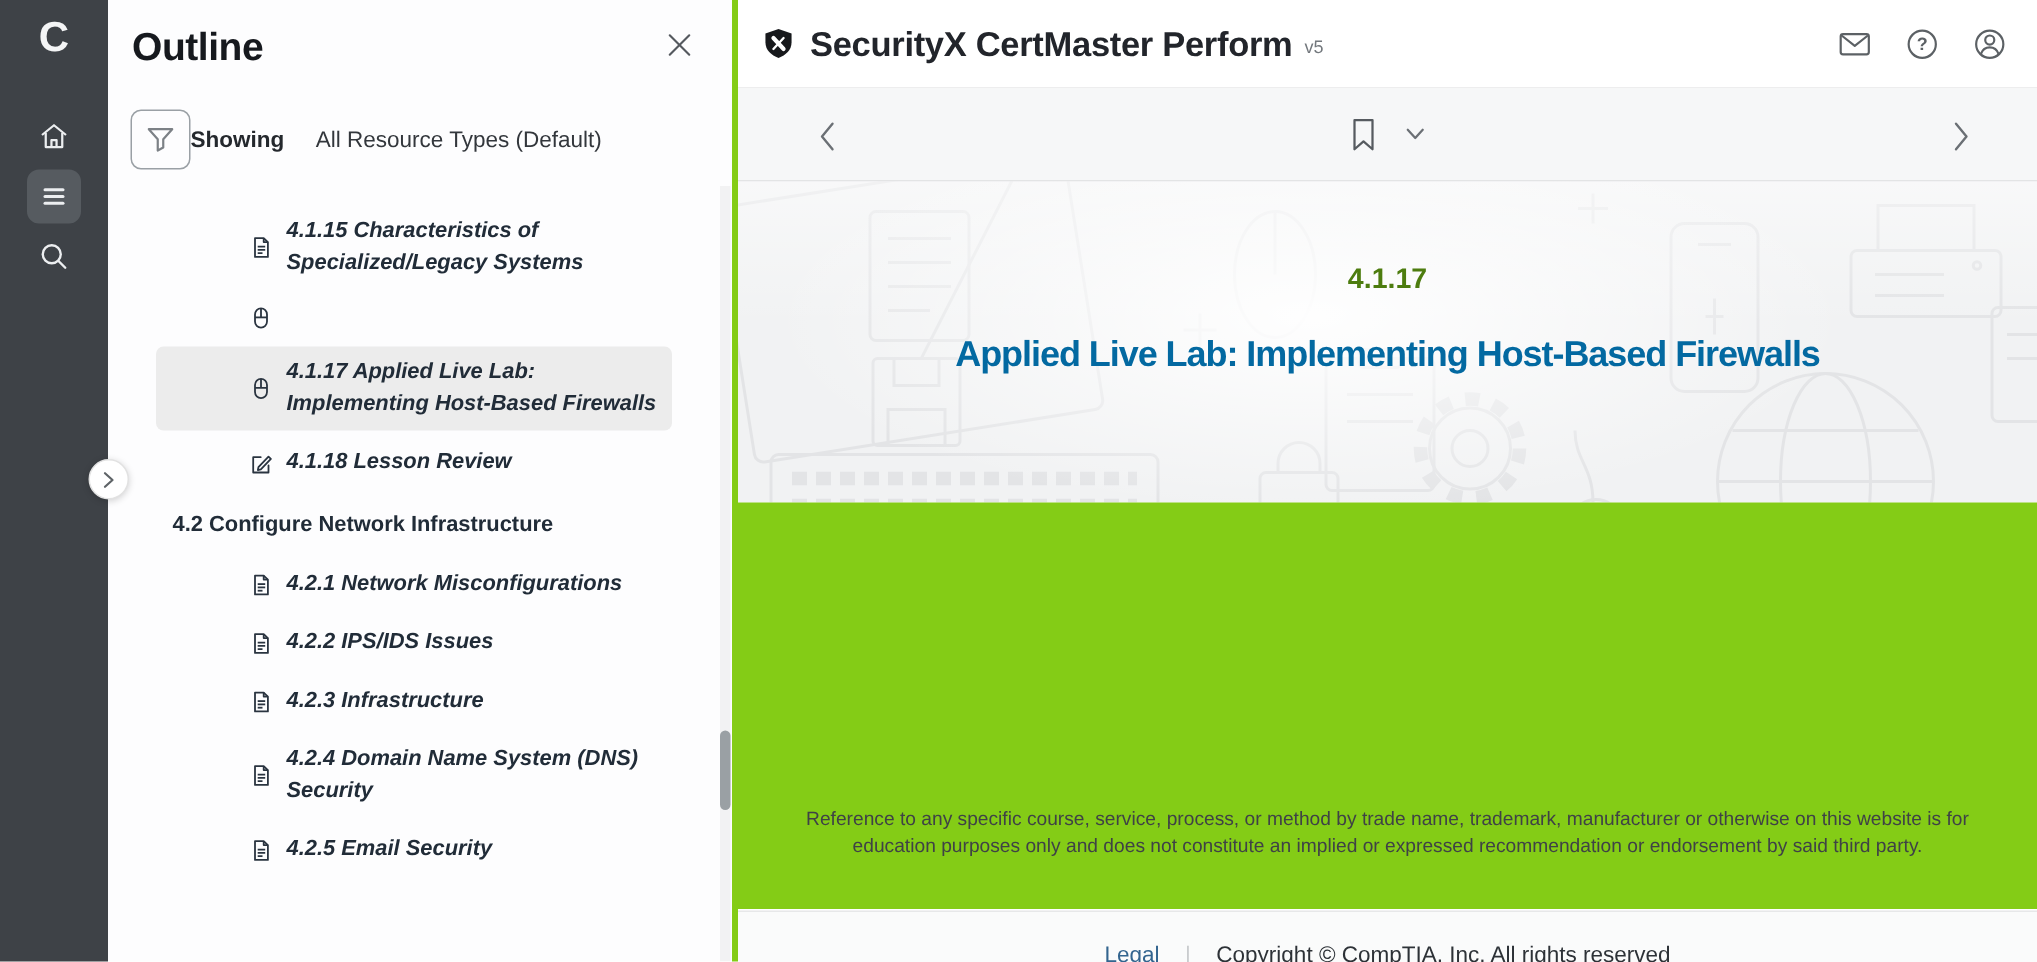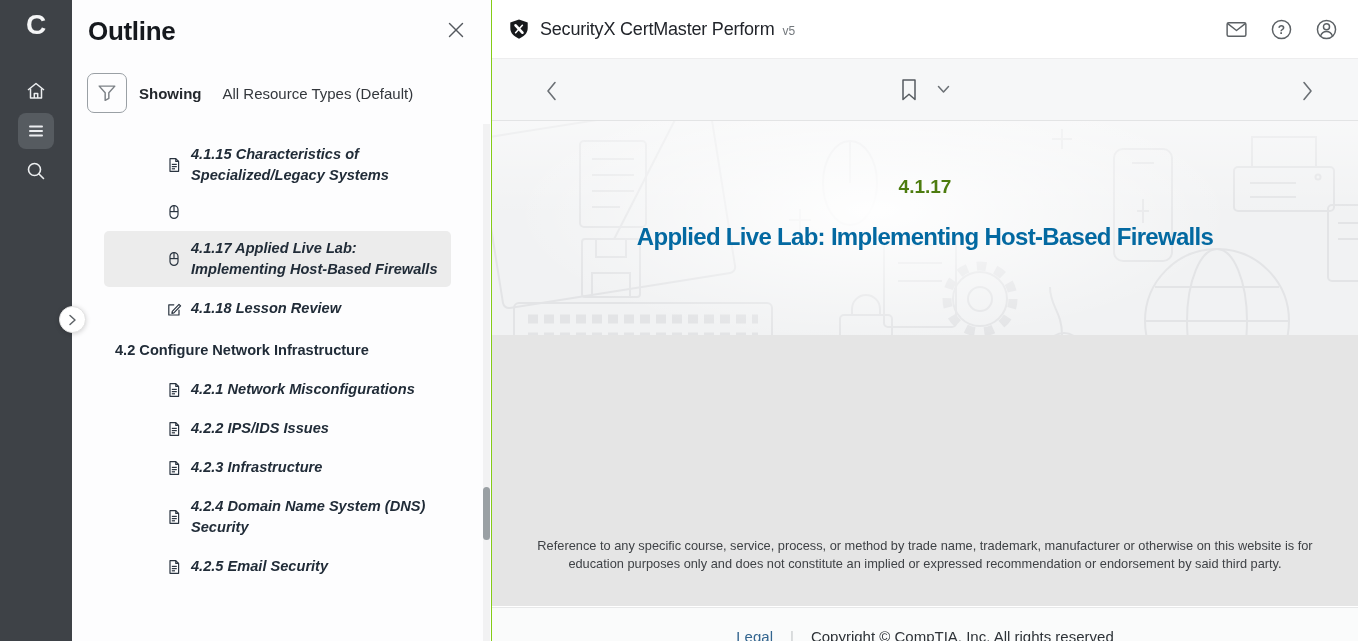--- a/index.html
+++ b/index.html
@@ -15,48 +15,48 @@
               border-radius:8px; cursor:pointer; }
   .rail-btn.active { background:#565b60; }
 
   
   .expand-btn { position:absolute; left:59px; top:306px; width:27px; height:27px; border-radius:50%;
                 background:#fff; border:1px solid #e2e2e2; box-shadow:0 1px 5px rgba(0,0,0,.18);
                 z-index:30; display:flex; align-items:center; justify-content:center; }
 
   
   .sidebar { position:absolute; left:72px; top:0; width:420px; height:641px; background:#fdfdfe;
-             border-right:1px solid #84cc16; z-index:4; overflow:hidden; }
+             border-right:4px solid #84cc16; z-index:4; overflow:hidden; }
   .sb-header { display:flex; align-items:flex-start; justify-content:space-between; padding:16px 26px 0 16px; }
   .sb-title { font-size:26px; font-weight:700; color:#16191e; letter-spacing:-0.3px; }
   .sb-close { margin-top:5px; cursor:pointer; }
   .filter-row { display:flex; align-items:center; margin:26px 0 0 15px; }
   .filter-btn { width:40px; height:40px; border:1px solid #9aa0a5; border-radius:7px; background:#fdfdfe;
                 display:flex; align-items:center; justify-content:center; cursor:pointer; }
-  .filter-showing { font-size:15px; font-weight:700; color:#24282d; margin-left:12px; }
+  .filter-showing { font-size:15px; font-weight:700; color:#24282d; }
   .filter-value { font-size:15px; color:#33373c; margin-left:21px; }
 
   .outline-list { margin-top:24px; padding:0 40px 0 32px; }
   .o-item { display:flex; align-items:center; gap:9px; padding:7px 8px 7px 62px; margin-bottom:4px;
             border-radius:5px; cursor:pointer;font-style:italic; }
   .o-item.selected { background:#ececec; }
   .o-icon { flex:0 0 16px; width:16px; height:16px; display:flex; align-items:center; }
   .o-label { font-size:14.6px; font-weight:700; color:#212c38; line-height:21px; }
   .o-section { padding:10px 8px 10px 11px; margin-bottom:2px; cursor:pointer; }
   .o-section .o-label { line-height:20px; }
 
   .sb-scroll-track { position:absolute; right:1px; top:124px; bottom:0; width:7px; background:#f2f2f3; }
   .sb-scroll-thumb { position:absolute; right:0; top:363px; width:7px; height:53px; background:#9aa0a4;
                      border-radius:4px; cursor:grab; }
 
   
   .main { position:absolute; left:492px; top:0; width:866px; height:641px; background:#fff; }
   .main-header { height:59px; background:#fff; border-bottom:1px solid #ededee;
                  display:flex; align-items:center; padding:0 19px 0 16px; }
-  .app-title { font-size:18px; font-weight:400; color:#22252b; margin-left:10px; letter-spacing:-0.2px; }
+  .app-title { font-size:23px; font-weight:700; color:#22252b; margin-left:10px; letter-spacing:-0.2px; }
   .app-version { font-size:12px; font-weight:400; color:#73787d; margin-left:8px; margin-top:3px; }
   .header-icons { margin-left:auto; display:flex; align-items:center; gap:19px; }
   .hicon { width:26px; height:26px; display:flex; align-items:center; justify-content:center; cursor:pointer; }
 
   .nav-bar { position:relative; height:62px; background:#f6f7f8; border-bottom:1px solid #e3e4e5;
              display:flex; align-items:center; justify-content:center; }
   .nav-prev { position:absolute; left:49px; top:17px; cursor:pointer; padding:4px; }
   .nav-next { position:absolute; right:40px; top:17px; cursor:pointer; padding:4px; }
   .bookmark-group { display:flex; align-items:center; gap:19px; }
   .bm-btn, .bm-caret { cursor:pointer; display:flex; align-items:center; }
@@ -65,21 +65,21 @@
   .banner svg.doodles { position:absolute; left:0; top:0; }
   .banner-overlay { position:absolute; inset:0;
      background:
        radial-gradient(ellipse 58% 85% at 44% 42%, rgba(255,255,255,0.95) 0%, rgba(255,255,255,0) 72%),
        linear-gradient(180deg, rgba(255,255,255,0.5) 0%, rgba(255,255,255,0) 45%); }
   .lesson-number { position:absolute; top:55px; width:100%; text-align:center;
                    font-size:19px; font-weight:700; color:#4d7c0f; }
   .lesson-title { position:absolute; top:102px; width:100%; text-align:center; white-space:nowrap;
                   font-size:24px; font-weight:700; color:#0369a1; letter-spacing:-0.7px; }
 
-  .content-body { position:relative; height:271px; background:#e5e5e5; }
+  .content-body { position:relative; height:271px; background:#84cc16; }
   .disclaimer { position:absolute; top:202px; left:50%; transform:translateX(-50%); width:782px;
                 text-align:center; font-size:12.8px; line-height:18px; color:#3f4246; }
 
   .footer { position:absolute; top:607px; left:0; width:100%; height:60px; background:#fafbfb;
             border-top:1px solid #e7e8e9; }
   .footer-inner { display:flex; justify-content:center; align-items:flex-start; gap:17px;
                   padding-top:20px; font-size:15px; }
   .legal-link { color:#33658f; cursor:pointer; }
   .footer-sep { color:#c9ccce; }
   .copyright { color:#2d3237; }

